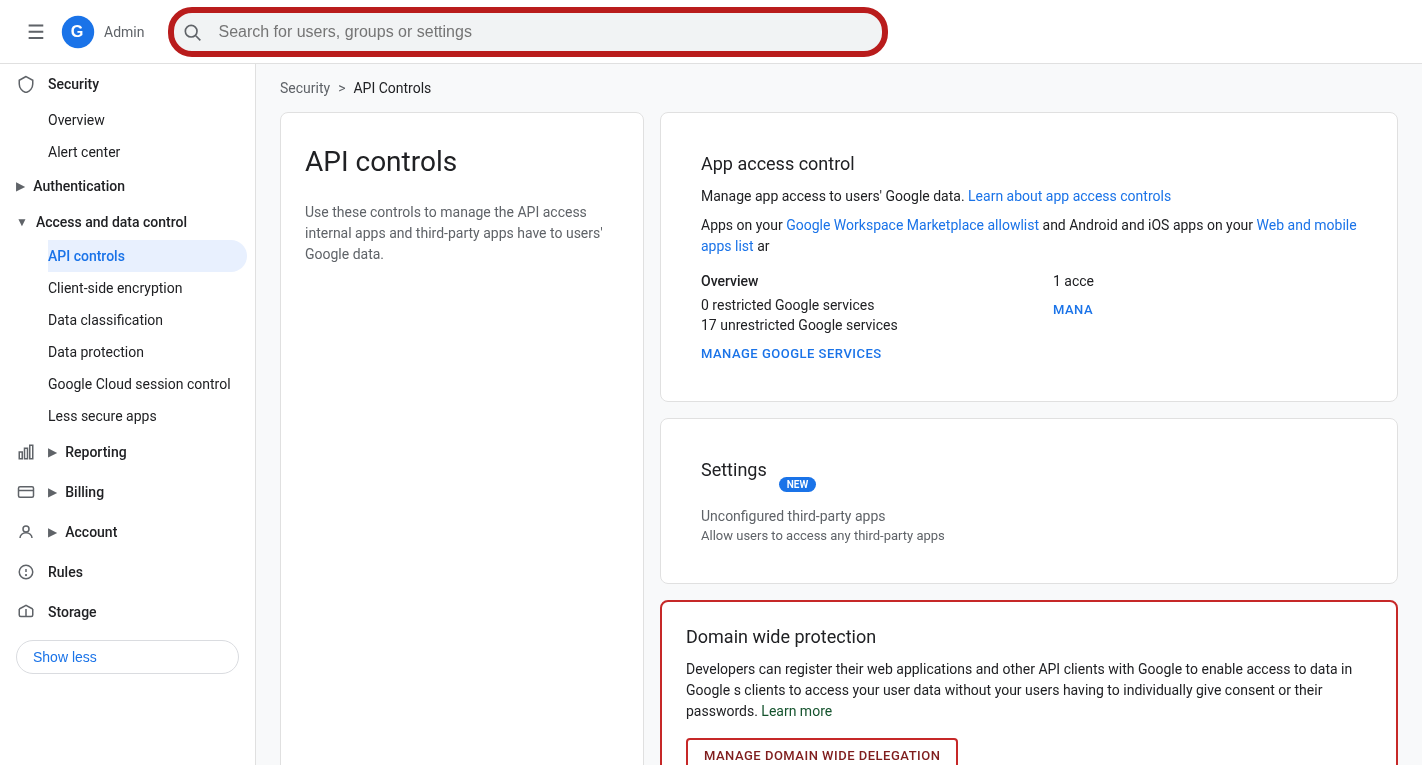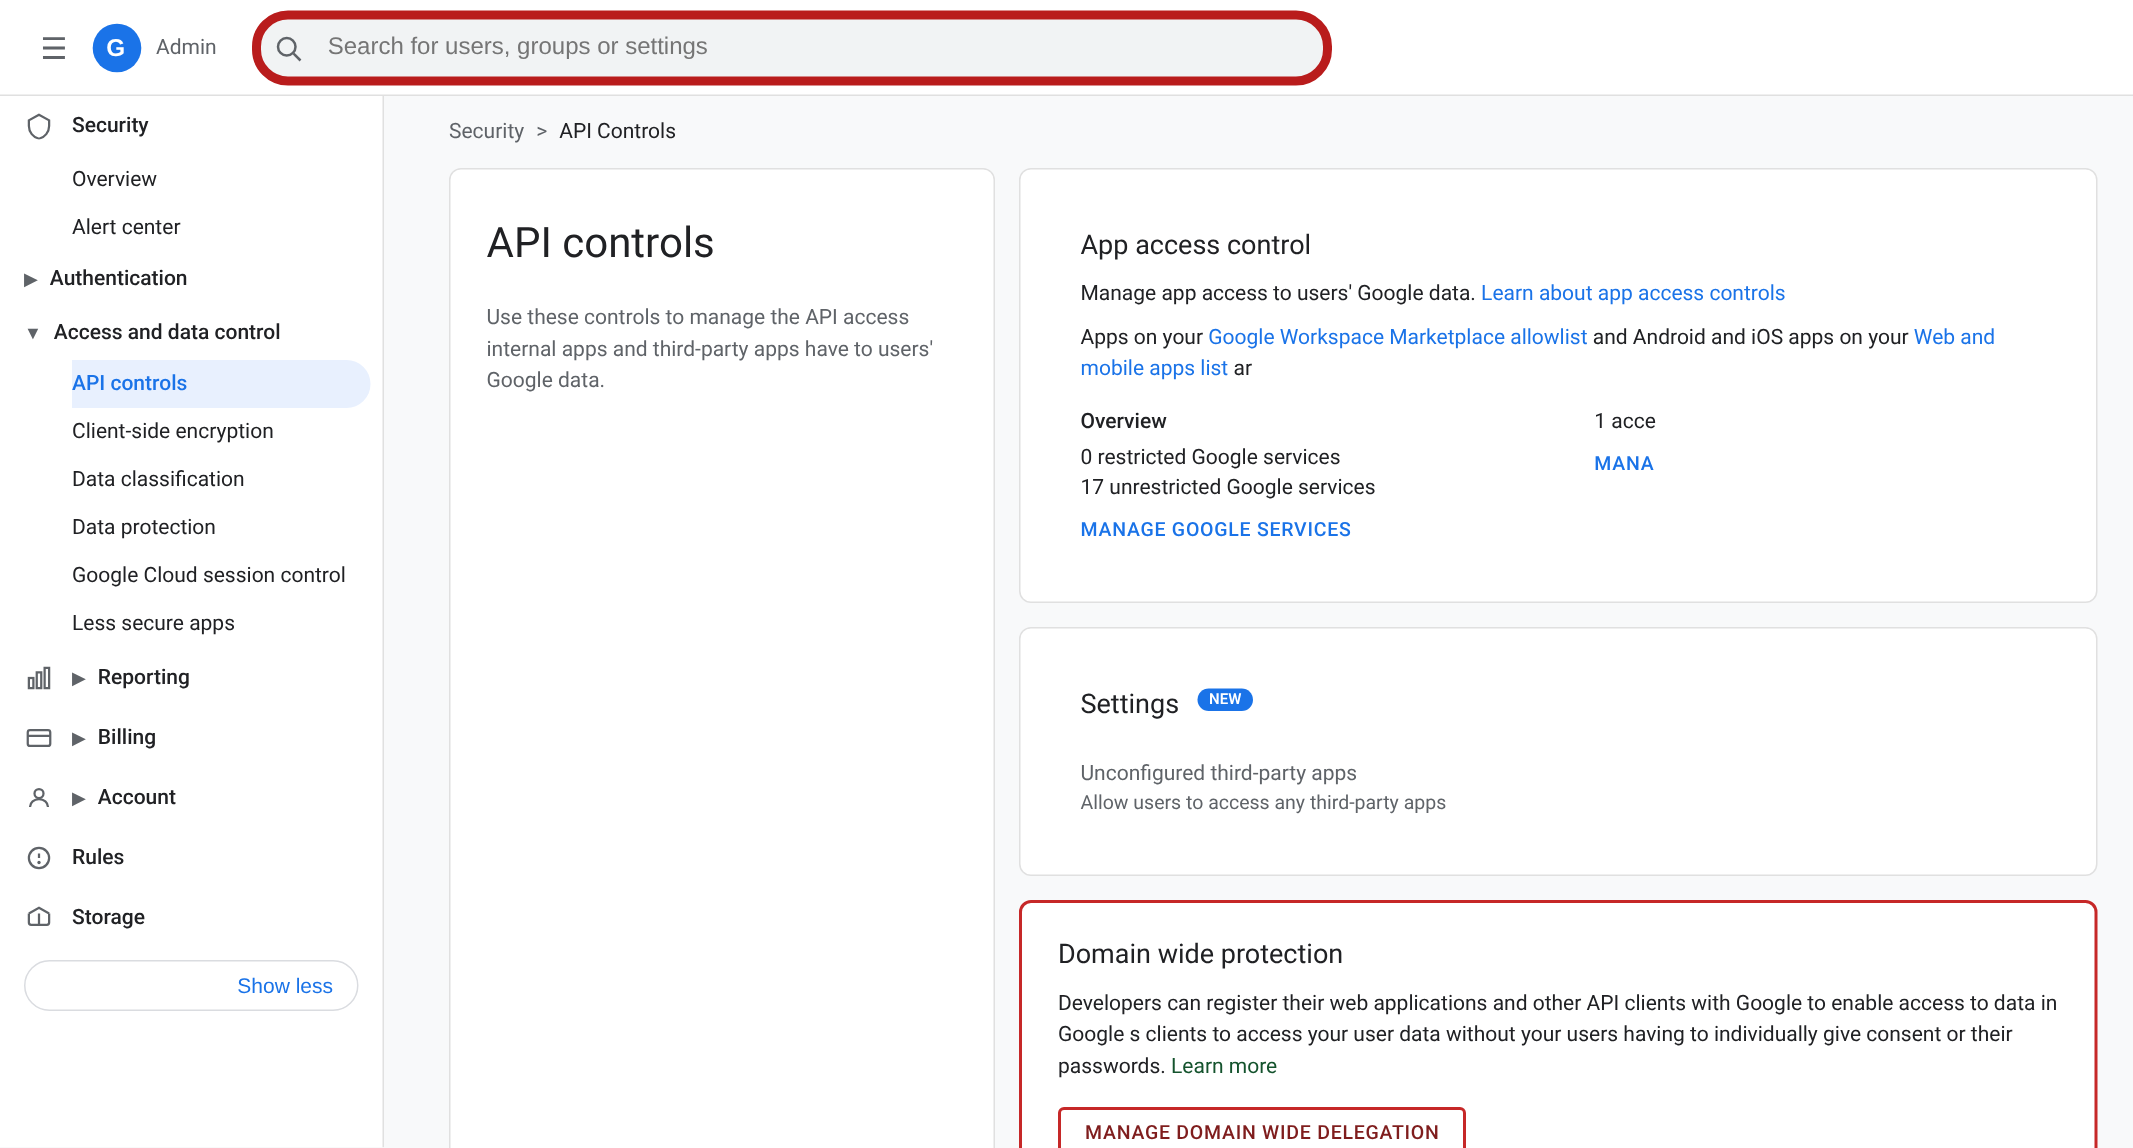--- a/index.html
+++ b/index.html
@@ -11,31 +11,31 @@
     .hamburger span { font-size: 20px; color: #5f6368; }
     .logo-area { display: flex; align-items: center; margin-left: 4px; margin-right: 24px; }
     .logo-icon { width: 36px; height: 36px; margin-right: 8px; }
     .logo-text { font-size: 14px; color: #5f6368; font-weight: 400; }
     .search-bar { flex: 1; max-width: 720px; }
     .search-bar input { width: 100%; padding: 10px 16px 10px 44px; border: 6px solid #b91c1c; border-radius: 24px; font-size: 16px; background: #f1f3f4; color: #202124; outline: none; }
     .search-wrap { position: relative; }
     .search-wrap .search-icon-svg { position: absolute; left: 14px; top: 50%; transform: translateY(-50%); color: #5f6368; }
 
     
-    .main-layout { display: flex; flex: 1; overflow: hidden; gap: 19px; }
+    .main-layout { display: flex; flex: 1; overflow: hidden; }
 
     
     .sidebar { width: 256px; background: #fff; border-right: 1px solid #e0e0e0; overflow-y: auto; flex-shrink: 0; padding-bottom: 16px; }
     .sidebar-item-icon { width: 20px; height: 20px; margin-right: 12px; display: flex; align-items: center; justify-content: center; color: #5f6368; flex-shrink: 0; }
     .sidebar-top-item { display: flex; align-items: center; padding: 10px 16px; cursor: pointer; font-size: 14px; color: #202124; font-weight: 500; border-radius: 0 24px 24px 0; margin-right: 8px; }
     .sidebar-sub { padding-left: 48px; }
     .sidebar-sub-item { padding: 8px 16px 8px 0; cursor: pointer; font-size: 14px; color: #202124; border-radius: 0 24px 24px 0; margin-right: 8px; display: block; }
     .sidebar-sub-item.active { background: #e8f0fe; color: #1a73e8; font-weight: 500; }
     .chevron { font-size: 12px; margin-right: 8px; color: #5f6368; }
-    .show-less-btn { margin: 8px 16px; padding: 8px 16px; border: 1px solid #dadce0; border-radius: 24px; background: #fff; color: #1a73e8; font-size: 14px; cursor: pointer; width: calc(100% - 32px); text-align: right; }
+    .show-less-btn { margin: 8px 16px; padding: 8px 16px; border: 1px solid #dadce0; border-radius: 24px; background: #fff; color: #1a73e8; font-size: 14px; cursor: pointer; width: calc(100% - 32px); text-align: left; }
 
     
     .content { flex: 1; overflow-y: auto; padding: 0; }
     .breadcrumb { display: flex; align-items: center; padding: 16px 24px; font-size: 14px; color: #5f6368; }
     .breadcrumb a { color: #5f6368; text-decoration: none; }
     .breadcrumb-sep { margin: 0 8px; }
     .breadcrumb-current { color: #202124; }
 
     .content-grid { display: grid; grid-template-columns: 380px 1fr; gap: 0; padding: 0 24px 24px; }
     .left-panel { background: #fff; border: 1px solid #e0e0e0; border-radius: 8px; padding: 32px 24px; margin-right: 16px; }
@@ -47,21 +47,21 @@
     .panel-title { font-size: 18px; font-weight: 400; color: #202124; margin-bottom: 12px; }
     .panel-desc { font-size: 14px; color: #202124; margin-bottom: 8px; line-height: 1.5; }
     .panel-desc a { color: #1a73e8; text-decoration: none; }
 
     .overview-row { display: flex; gap: 48px; margin-top: 16px; }
     .overview-col { flex: 1; }
     .stat-value { font-size: 14px; color: #202124; margin-bottom: 4px; }
     .manage-link { color: #1a73e8; font-size: 13px; font-weight: 500; text-decoration: none; text-transform: uppercase; letter-spacing: 0.5px; cursor: pointer; }
 
     
-    .settings-header { display: flex; align-items: flex-start; gap: 12px; margin-bottom: 16px; }
+    .settings-header { display: flex; align-items: flex-end; gap: 12px; margin-bottom: 16px; }
     .new-badge { background: #1a73e8; color: #fff; font-size: 10px; font-weight: 600; padding: 2px 8px; border-radius: 12px; text-transform: uppercase; }
     .settings-row { display: flex; gap: 48px; }
     .settings-col { flex: 1; }
     .settings-col-title { font-size: 14px; color: #5f6368; margin-bottom: 4px; }
     .settings-col-value { font-size: 14px; color: #202124; }
     .settings-col-desc { font-size: 13px; color: #5f6368; }
 
     
     .domain-panel { background: #fff; border: 2px solid #c62828; border-radius: 8px; padding: 24px; }
     .domain-title { font-size: 18px; font-weight: 400; color: #202124; margin-bottom: 12px; }

